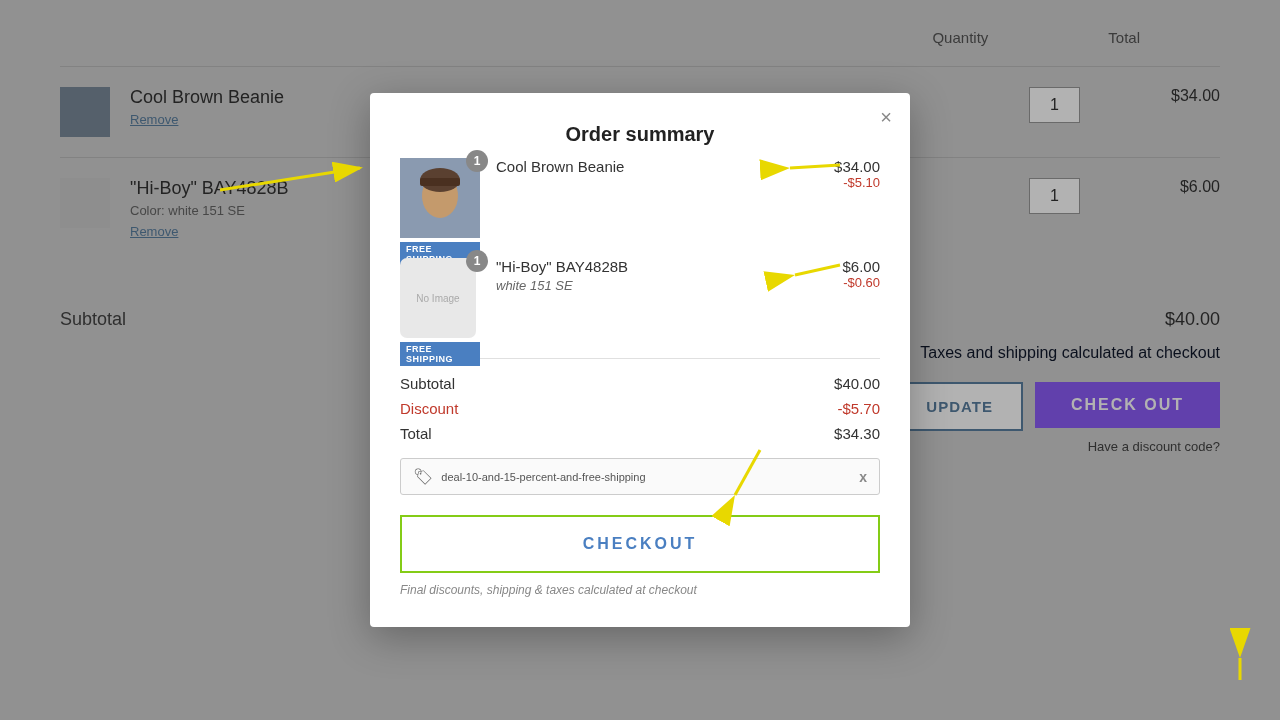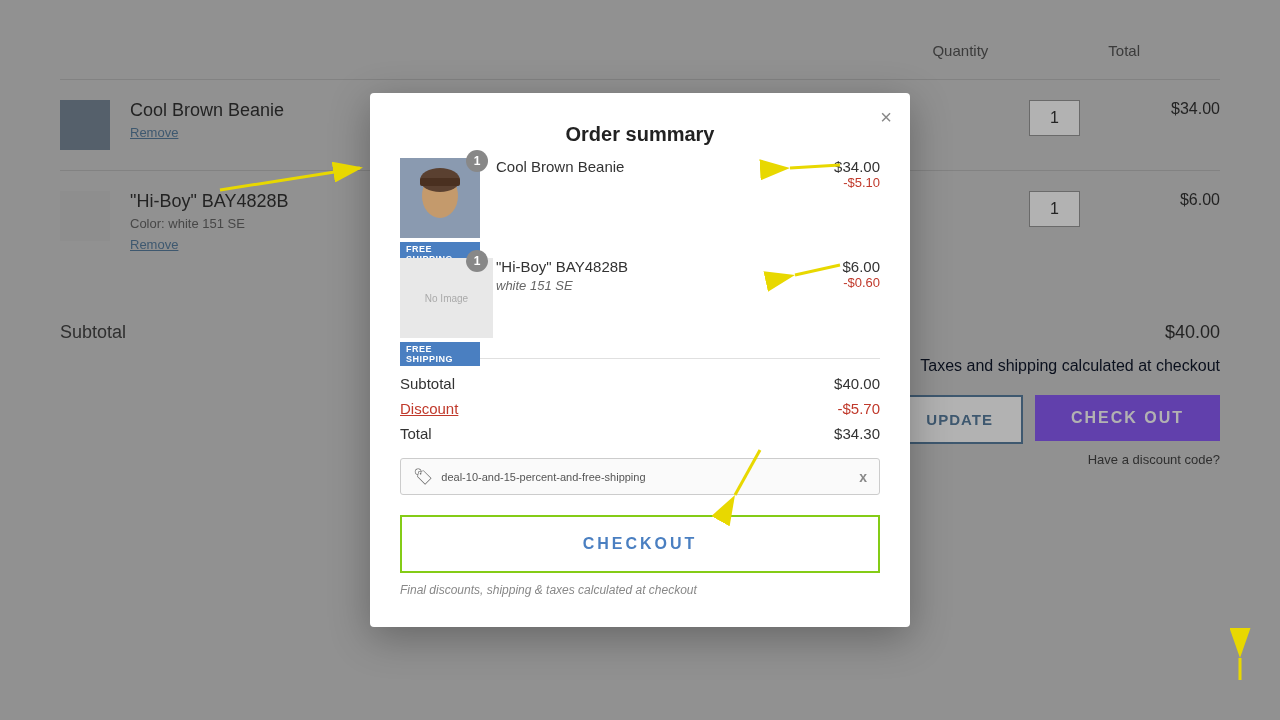--- a/index.html
+++ b/index.html
@@ -10,21 +10,21 @@
       height: 720px;
       overflow: hidden;
       position: relative;
     }
 
     
     .bg-page {
       position: absolute;
       top: 0; left: 0; right: 0; bottom: 0;
       background: #d0d0d0;
-      padding: 32px 60px;
+      padding: 19px 60px;
     }
 
     .bg-table-header {
       display: flex;
       justify-content: flex-end;
       padding: 10px 0 20px 0;
       color: #555;
       font-size: 15px;
       gap: 120px;
       padding-right: 80px;
@@ -189,24 +189,25 @@
     .item-image-wrap {
       position: relative;
       width: 80px;
       height: 80px;
       flex-shrink: 0;
       margin-right: 16px;
     }
 
     .item-image-wrap img,
     .item-image-placeholder {
-      width: 93px;
+      width: 76px;
       height: 80px;
       object-fit: cover;
       display: block;
+      border-radius: 7px;
     }
 
     .item-image-placeholder {
       background: #e8e8e8;
       display: flex;
       align-items: center;
       justify-content: center;
       color: #aaa;
       font-size: 11px;
       flex-direction: column;
@@ -282,21 +283,20 @@
     .summary-row {
       display: flex;
       justify-content: space-between;
       margin-bottom: 8px;
       font-size: 15px;
       color: #333;
     }
 
     .summary-label-discount {
       color: #c0392b;
-      text-decoration: underline;
     }
 
     .summary-value-discount {
       color: #c0392b;
     }
 
     .coupon-row {
       display: flex;
       align-items: center;
       border: 1px solid #ccc;

